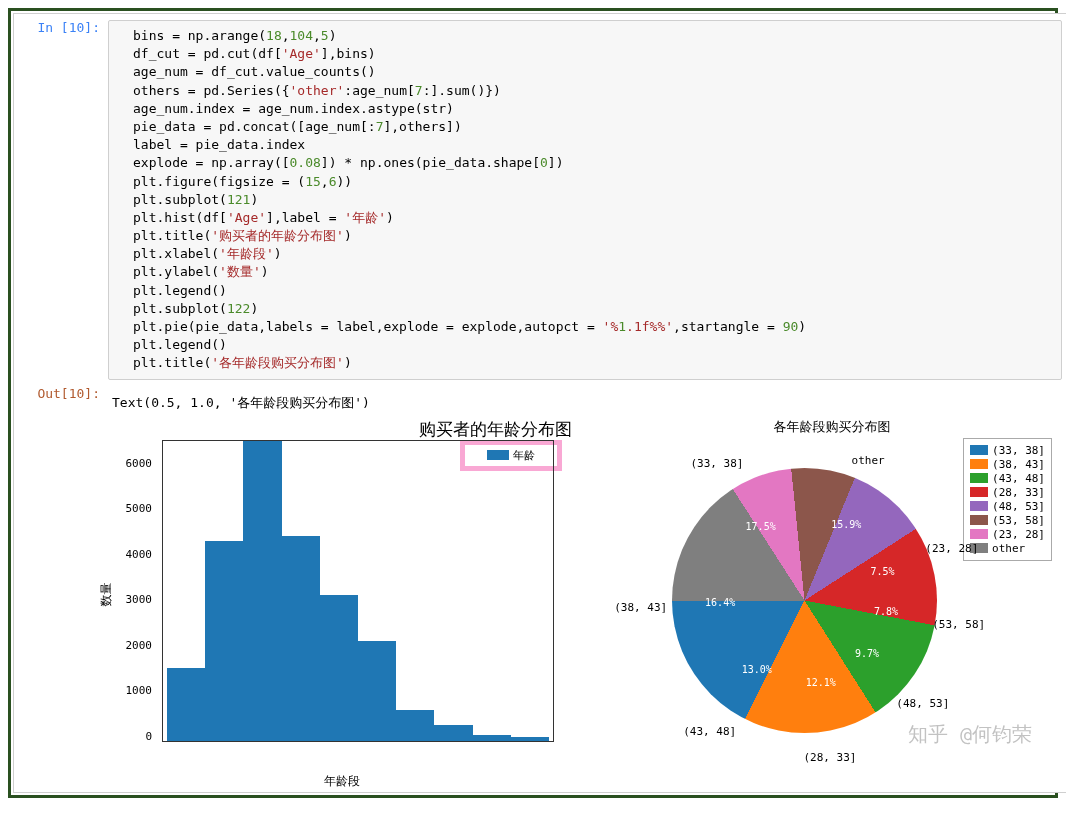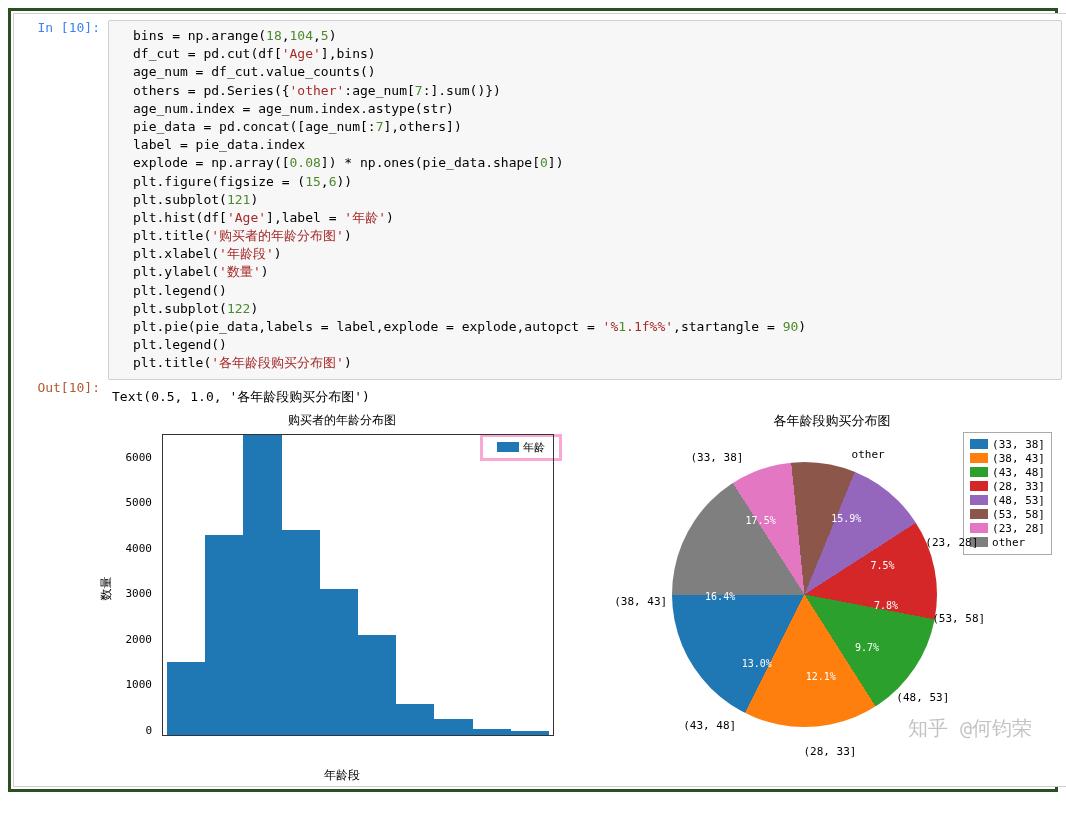--- a/index.html
+++ b/index.html
@@ -6,22 +6,22 @@
   .outer { border:3px solid #2a5020; padding:2px; }
   .inner { border:1px solid #cfcfcf; background:#fff; padding:6px 8px; width:1040px; }
   .cell-row { display:flex; align-items:flex-start; }
   .prompt { width:78px; text-align:right; padding-right:8px; font-family:monospace; font-size:13px; }
   .prompt.in { color:#3b82f6; }
   .prompt.out { color:#b15a2f; }
   .code-area { flex:1; background:#f7f7f7; border:1px solid #cfcfcf; border-radius:2px; padding:6px 24px; font-family:monospace; font-size:13px; line-height:1.4; color:#000; white-space:pre; } .s-s { color:#a52a2a; } .s-n { color:#4a8a2a; }
   .out-area { flex:1; padding:8px 4px; font-family:monospace; font-size:13px; }
   .figs { display:flex; gap:40px; margin-top:6px; }
   .hist-wrap { position:relative; width:460px; height:360px; }
-  .hist-title { position:absolute; top:0; left:0; right:0; text-align:center; font-size:12px; }
-  .hist-legend { position:absolute; top:22px; right:10px; border:3px solid #f9a8d4; padding:3px 14px; font-size:11px; display:flex; align-items:center; gap:4px; background:#fff;}
+  .hist-title { position:absolute; top:0; left:0; right:0; text-align:right; font-size:17px; }
+  .hist-legend { position:absolute; top:22px; right:10px; border:5px solid #f9a8d4; padding:3px 22px; font-size:11px; display:flex; align-items:center; gap:4px; background:#fff;}
   .leg-sw { width:22px; height:10px; background:#1f77b4; }
   .plot-box { position:absolute; top:22px; left:50px; width:390px; height:300px; border:1px solid #333; }
   .yaxis { position:absolute; left:4px; top:-4px; text-align:right; width:40px; font-size:11px; }
   .xaxis { position:absolute; bottom:4px; left:50px; width:390px; font-size:11px; display:flex; justify-content:space-between; }
   .xlabel { position:absolute; bottom:-12px; left:0; right:0; text-align:center; font-size:12px; }
   .ylabel { position:absolute; left:-6px; top:50%; transform:rotate(-90deg); transform-origin:left; font-size:12px; }
   .bars { position:absolute; left:0; right:0; bottom:0; top:0; display:flex; align-items:flex-end; padding:0 4px; }
   .bar { flex:1; background:#1f77b4; margin-right:0; }
   .pie-wrap { position:relative; width:440px; height:360px; }
   .pie-title { position:absolute; top:0; left:0; right:0; text-align:center; font-size:13px; }
@@ -55,21 +55,21 @@
 plt.title(<span class="s-s">'购买者的年龄分布图'</span>)
 plt.xlabel(<span class="s-s">'年龄段'</span>)
 plt.ylabel(<span class="s-s">'数量'</span>)
 plt.legend()
 plt.subplot(<span class="s-n">122</span>)
 plt.pie(pie_data,labels = label,explode = explode,autopct = <span class="s-s">'%<span class="s-n">1</span>.1f%%'</span>,startangle = <span class="s-n">90</span>)
 plt.legend()
 plt.title(<span class="s-s">'各年龄段购买分布图'</span>)</div>
   </div>
 
-  <div class="cell-row" style="margin-top:0;">
+  <div class="cell-row" style="margin-top:6px;">
     <div class="prompt out">Out[10]:</div>
     <div class="out-area">
       <div>Text(0.5, 1.0, '各年龄段购买分布图')</div>
 
       <div class="figs">
 
         <div class="hist-wrap">
           <div class="hist-title">购买者的年龄分布图</div>
           <div class="hist-legend">
             <div class="leg-sw"></div>

